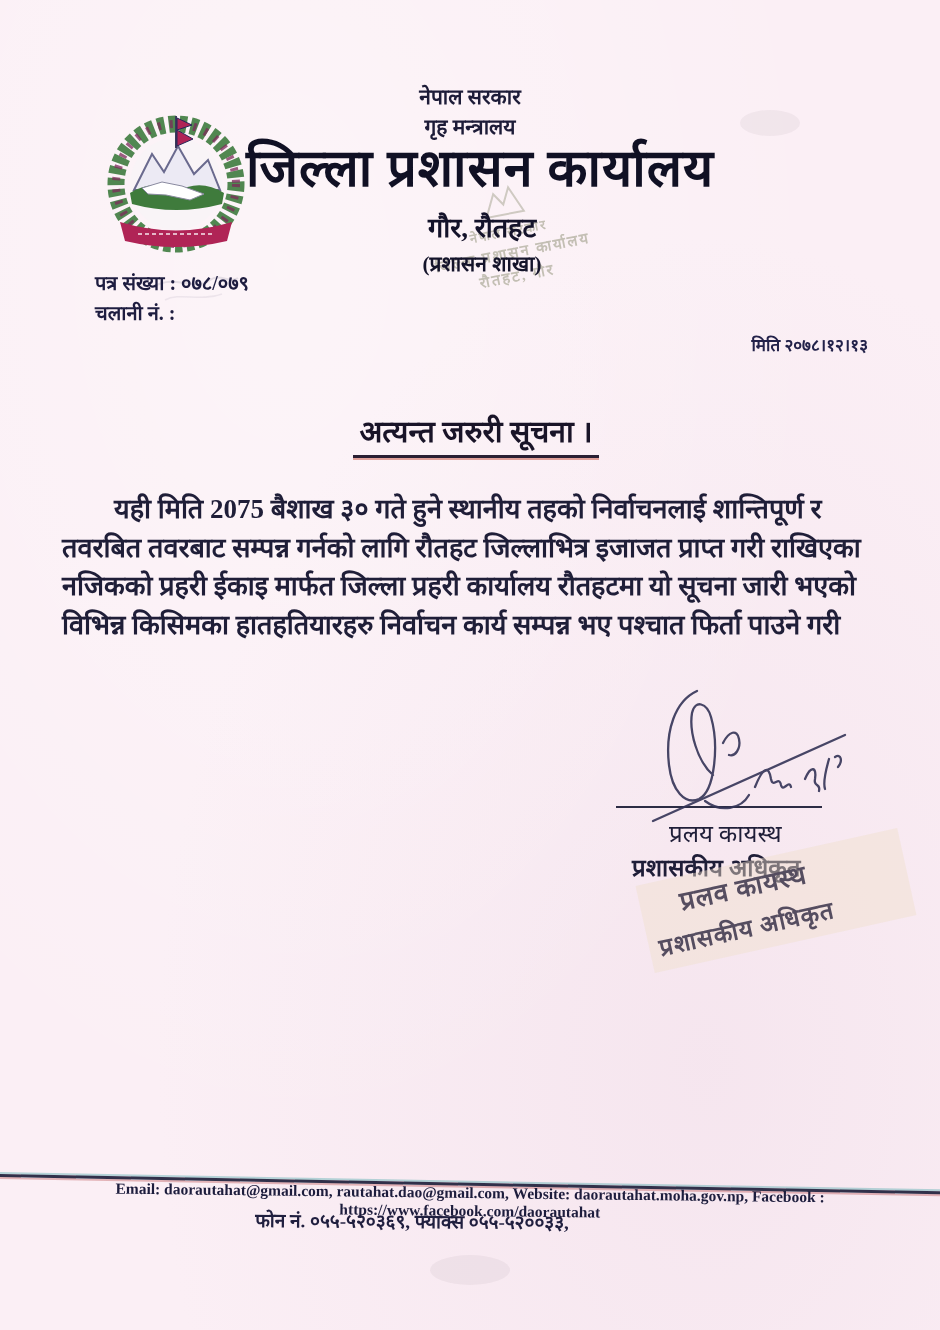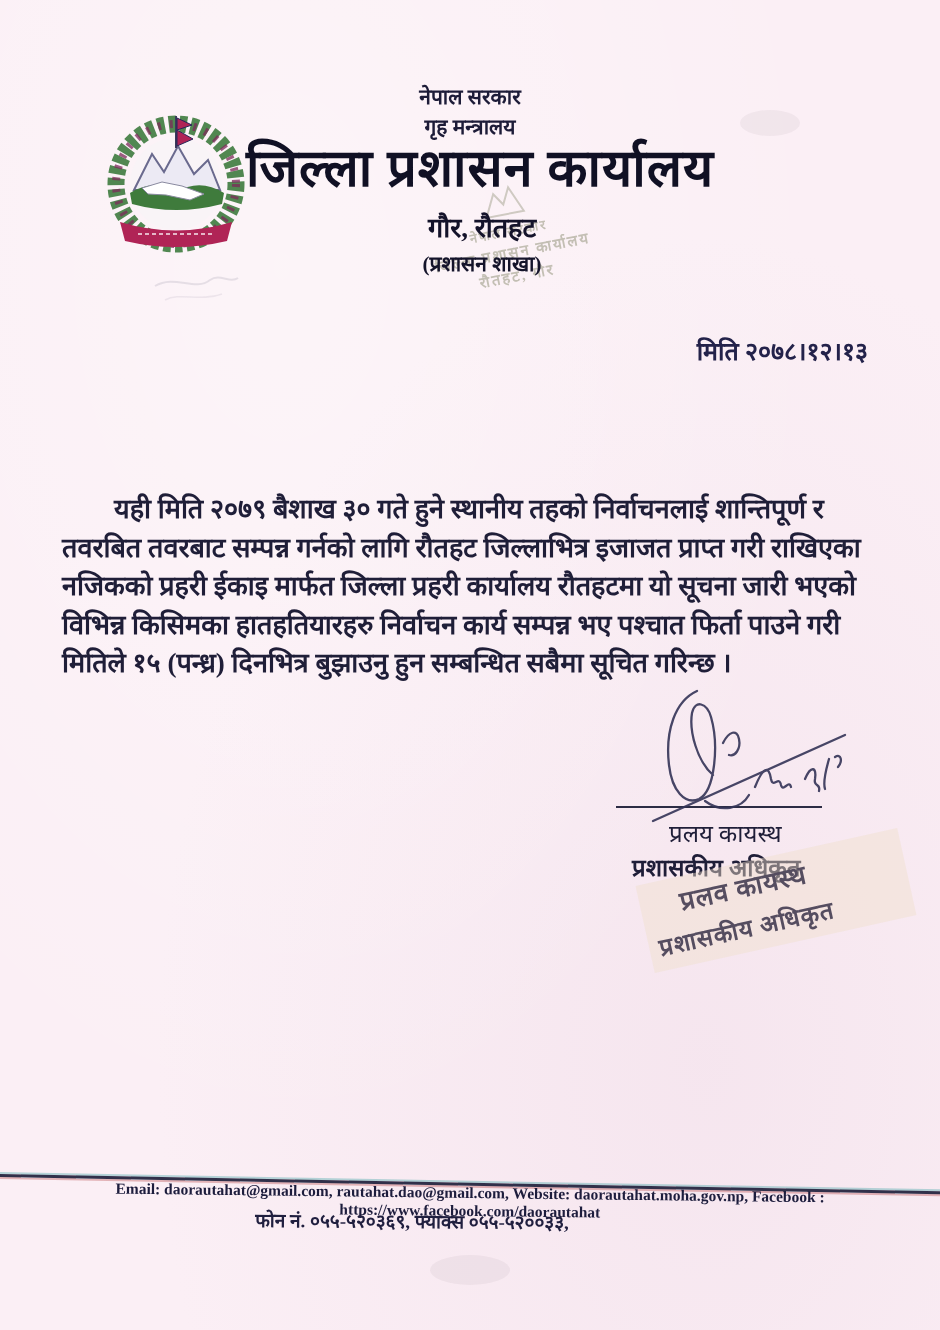--- a/index.html
+++ b/index.html
@@ -25,21 +25,21 @@
   .emblem{left:86px;top:92px;width:180px;height:170px;z-index:2;}
   .pencil-smudge{left:150px;top:256px;width:95px;height:52px;opacity:.45;z-index:1;}
   
   .hdr-stamp{left:404px;top:182px;width:210px;z-index:1;transform:rotate(-11deg);
     color:#96967e;opacity:.55;text-align:center;letter-spacing:2px;font-weight:600;}
   .hdr-stamp .l1{font-size:13px;}
   .hdr-stamp .l2{font-size:15px;margin-top:2px;}
   .hdr-stamp .l3{font-size:15px;margin-top:4px;}
   
   .meta{left:95px;top:268px;font-size:20px;font-weight:600;line-height:30px;color:#1e1d40;z-index:3;}
-  .date-line{top:333px;right:72px;font-size:25px;font-weight:600;color:#23224a;}
+  .date-line{top:333px;right:72px;font-size:17px;font-weight:600;color:#23224a;}
   
   .notice-title-wrap{top:410px;z-index:2;}
   .notice-title{display:inline-block;font-size:30px;font-weight:700;color:#191428;
     padding:0 6px 4px 6px;border-bottom:3px solid #2a1f33;
     box-shadow:0 2px 0 rgba(190,60,40,.45);transform:translateX(6px);}
   
   .body-text{left:62px;top:490px;width:830px;font-size:27px;font-weight:600;color:#1f1e38;}
   .body-text .ln{line-height:38.5px;white-space:nowrap;}
   .body-text .ln.first{padding-left:52px;}
   
@@ -93,30 +93,36 @@
     <div class="l2">जिल्ला प्रशासन कार्यालय</div>
     <div class="l3">रौतहट, गौर</div>
   </div>
 
   <div class="abs ctr gov-line">नेपाल सरकार</div>
   <div class="abs ctr ministry-line">गृह मन्त्रालय</div>
   <div class="abs ctr office-line">जिल्ला प्रशासन कार्यालय</div>
   <div class="abs ctr place-line">गौर, रौतहट</div>
   <div class="abs ctr branch-line">(प्रशासन शाखा)</div>
 
+  <div class="abs meta">
+    <div><span>पत्र संख्या :</span> <span>०७८/०७९</span></div>
+    <div><span>चलानी नं. :</span> <span></span></div>
+  </div>
 
   <div class="abs date-line">मिति २०७८।१२।१३</div>
 
+  <div class="abs ctr notice-title-wrap">
+    <span class="notice-title">अत्यन्त जरुरी सूचना ।</span>
+  </div>
 
   <div class="abs body-text">
-    <div class="ln first">यही मिति २०७९ बैशाख ३० गते हुने स्थानीय तहको निर्वाचनलाई शान्तिपूर्ण र</div>
+    <div class="ln first">यही मिति 2075 बैशाख ३० गते हुने स्थानीय तहको निर्वाचनलाई शान्तिपूर्ण र</div>
     <div class="ln">तवरबित तवरबाट सम्पन्न गर्नको लागि रौतहट जिल्लाभित्र इजाजत प्राप्त गरी राखिएका</div>
     <div class="ln">नजिकको प्रहरी ईकाइ मार्फत जिल्ला प्रहरी कार्यालय रौतहटमा यो सूचना जारी भएको</div>
     <div class="ln">विभिन्न किसिमका हातहतियारहरु निर्वाचन कार्य सम्पन्न भए पश्चात फिर्ता पाउने गरी</div>
-    <div class="ln">मितिले १५ (पन्ध्र) दिनभित्र बुझाउनु हुन सम्बन्धित सबैमा सूचित गरिन्छ ।</div>
   </div>
 
   <svg class="abs sig-scribble" viewBox="0 0 210 150" xmlns="http://www.w3.org/2000/svg" aria-hidden="true">
     <g fill="none" stroke="#343457" stroke-width="2.3" stroke-linecap="round" opacity=".9">
       <path d="M52 8 C30 18 20 48 24 82 C27 108 40 122 54 116 C70 108 74 62 66 34 C62 20 50 16 47 30 C44 48 52 78 68 92"></path>
       <path d="M78 60 C84 48 92 46 94 56 C96 66 90 74 84 72"></path>
       <path d="M60 118 C76 130 96 126 104 112"></path>
       <path d="M8 138 L200 52"></path>
       <path d="M110 104 C118 84 124 82 126 96 C128 106 134 92 136 102 C138 110 144 96 146 104"></path>
       <path d="M160 96 C166 82 172 84 170 96 C168 104 176 100 174 108"></path>

